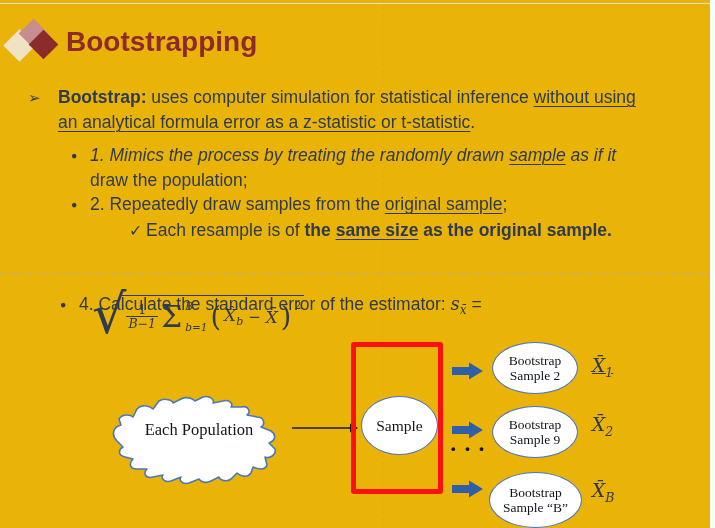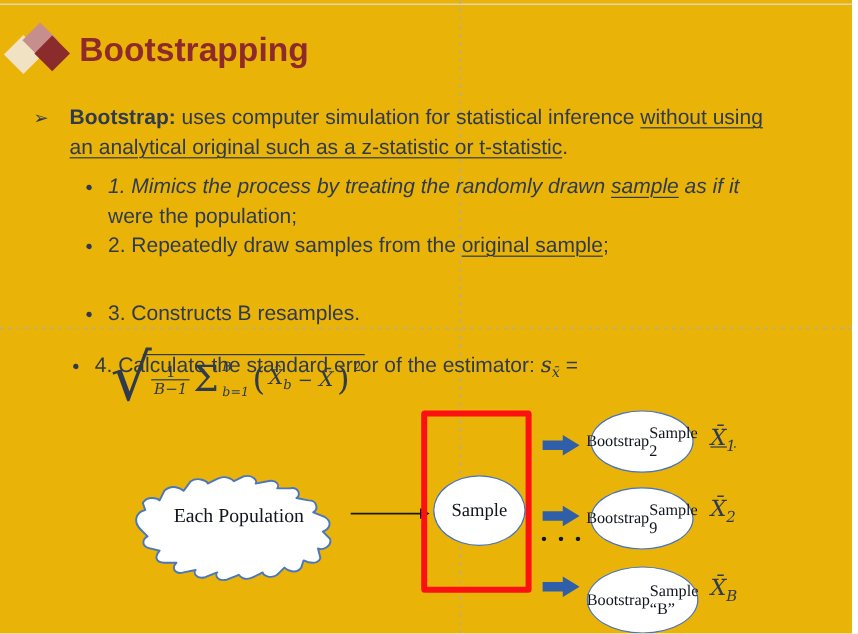--- a/index.html
+++ b/index.html
@@ -48,21 +48,21 @@
   .exp { font-size:11px; align-self:flex-start; margin-top:1px; }
   .minus { font-size:15px; margin:0 2px; }
   
   .cloud-svg { position:absolute; left:103px; top:389px; }
   .cloud-label { position:absolute; left:103px; top:420px; width:192px; text-align:center;
     font-family:"Liberation Serif", serif; font-size:16.5px; color:#10151e; }
   .connector { position:absolute; left:292px; top:421px; }
   .red-box { position:absolute; left:351px; top:342px; width:92px; height:152px;
     border:5px solid #fc1111; border-radius:3px; box-sizing:border-box; background:transparent; }
   .ellipse { position:absolute; border:1.6px solid #4472c4; border-radius:50%; background:#fff;
-    display:flex; align-items:center; justify-content:center;
+    display:flex; flex-direction:column; align-items:center; justify-content:center;
     font-family:"Liberation Serif", serif; color:#10151e; box-sizing:border-box; }
   .sample-ellipse { left:361px; top:396px; width:77px; height:59px; font-size:15.5px; }
   .boot1 { left:492px; top:342px; width:86px; height:52px; }
   .boot2 { left:492px; top:406px; width:86px; height:52px; }
   .boot3 { left:489px; top:472px; width:93px; height:56px; }
   .boot-line { font-size:13.5px; line-height:15.5px; }
   .block-arrow { position:absolute; }
   .dots { position:absolute; left:451px; top:441px; font-size:13px; font-weight:bold;
     letter-spacing:3px; color:#10151e; }
   .xbar { position:absolute; left:592px; font-family:"DejaVu Serif", serif; font-style:italic;
@@ -80,38 +80,38 @@
 
   <div class="diamond d-cream"></div>
   <div class="diamond d-rose"></div>
   <div class="diamond d-maroon"></div>
   <div class="page-title">Bootstrapping</div>
 
   <div class="line" style="left:28px; top:79px;">
     <span class="mk mk-arrow">➢</span><b>Bootstrap:</b><span> uses computer simulation for statistical inference </span><span class="u">without using</span>
   </div>
   <div class="line" style="left:58px; top:104px;">
-    <span class="u">an analytical original such as a z-statistic or t-statistic</span><span>.</span>
+    <span class="u">an analytical formula error as a z-statistic or t-statistic</span><span>.</span>
   </div>
 
   <div class="line" style="left:71px; top:137px;font-style:italic;">
     <span class="mk mk-dot">●</span><span>1. Mimics the process by treating the randomly drawn </span><span class="u">sample</span><span> as if it</span>
   </div>
   <div class="line" style="left:90px; top:162px;">
-    <span>were the population;</span>
+    <span>draw the population;</span>
   </div>
 
   <div class="line" style="left:71px; top:186px;">
     <span class="mk mk-dot">●</span><span>2. Repeatedly draw samples from the </span><span class="u">original sample</span><span>;</span>
   </div>
 
+  <div class="line" style="left:129px; top:212px;">
+    <span class="mk mk-check">✓</span><span>Each resample is of </span><b>the </b><b class="u">same size</b><b> as the original sample</b><b>.</b>
+  </div>
 
-  <div class="line" style="left:71px; top:243px;">
-    <span class="mk mk-dot">●</span><span>3. Constructs B resamples.</span>
-  </div>
 
   <div class="line" style="left:60px; top:274px;margin-top:12px;">
     <span class="mk mk-dot">●</span><span>4. Calculate the standard error of the estimator: </span><span class="mvar">s</span><span class="msub">x̄</span><span> =</span>
   </div>
 
   <div class="formula">
     <span class="sqrt-sign">√</span>
     <span class="sqrt-content">
       <span class="frac">
         <span class="num">1</span>

